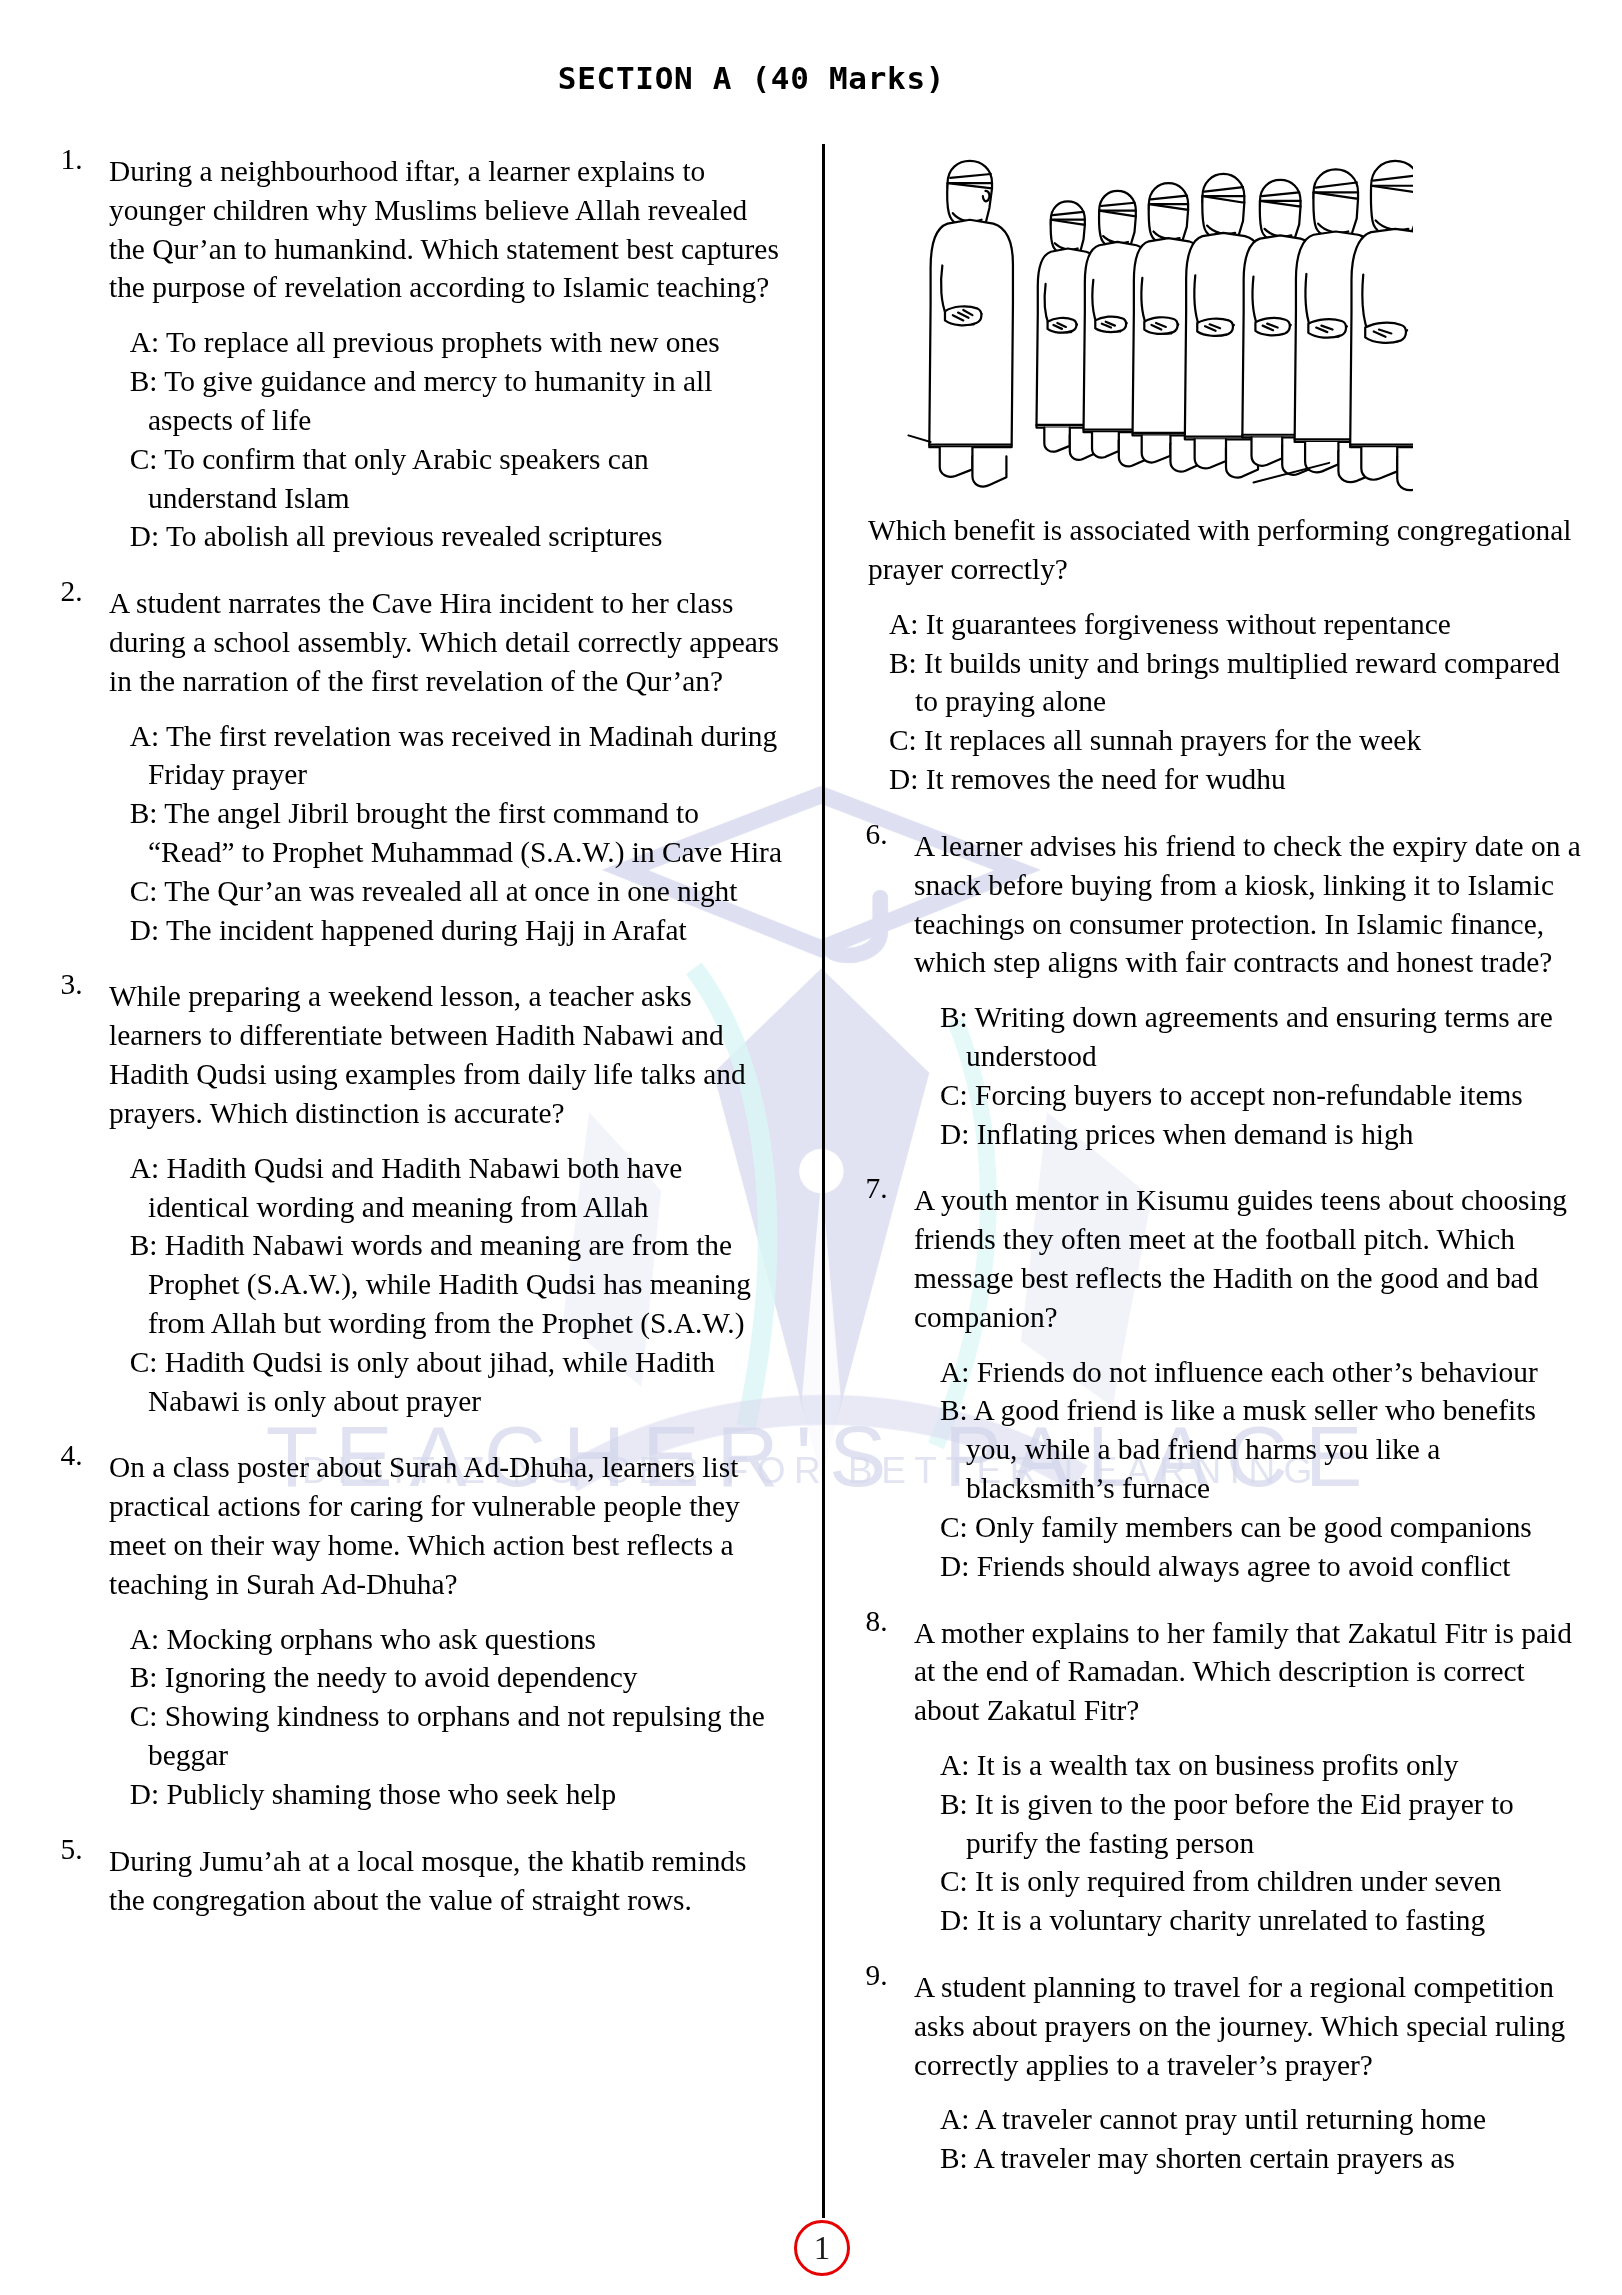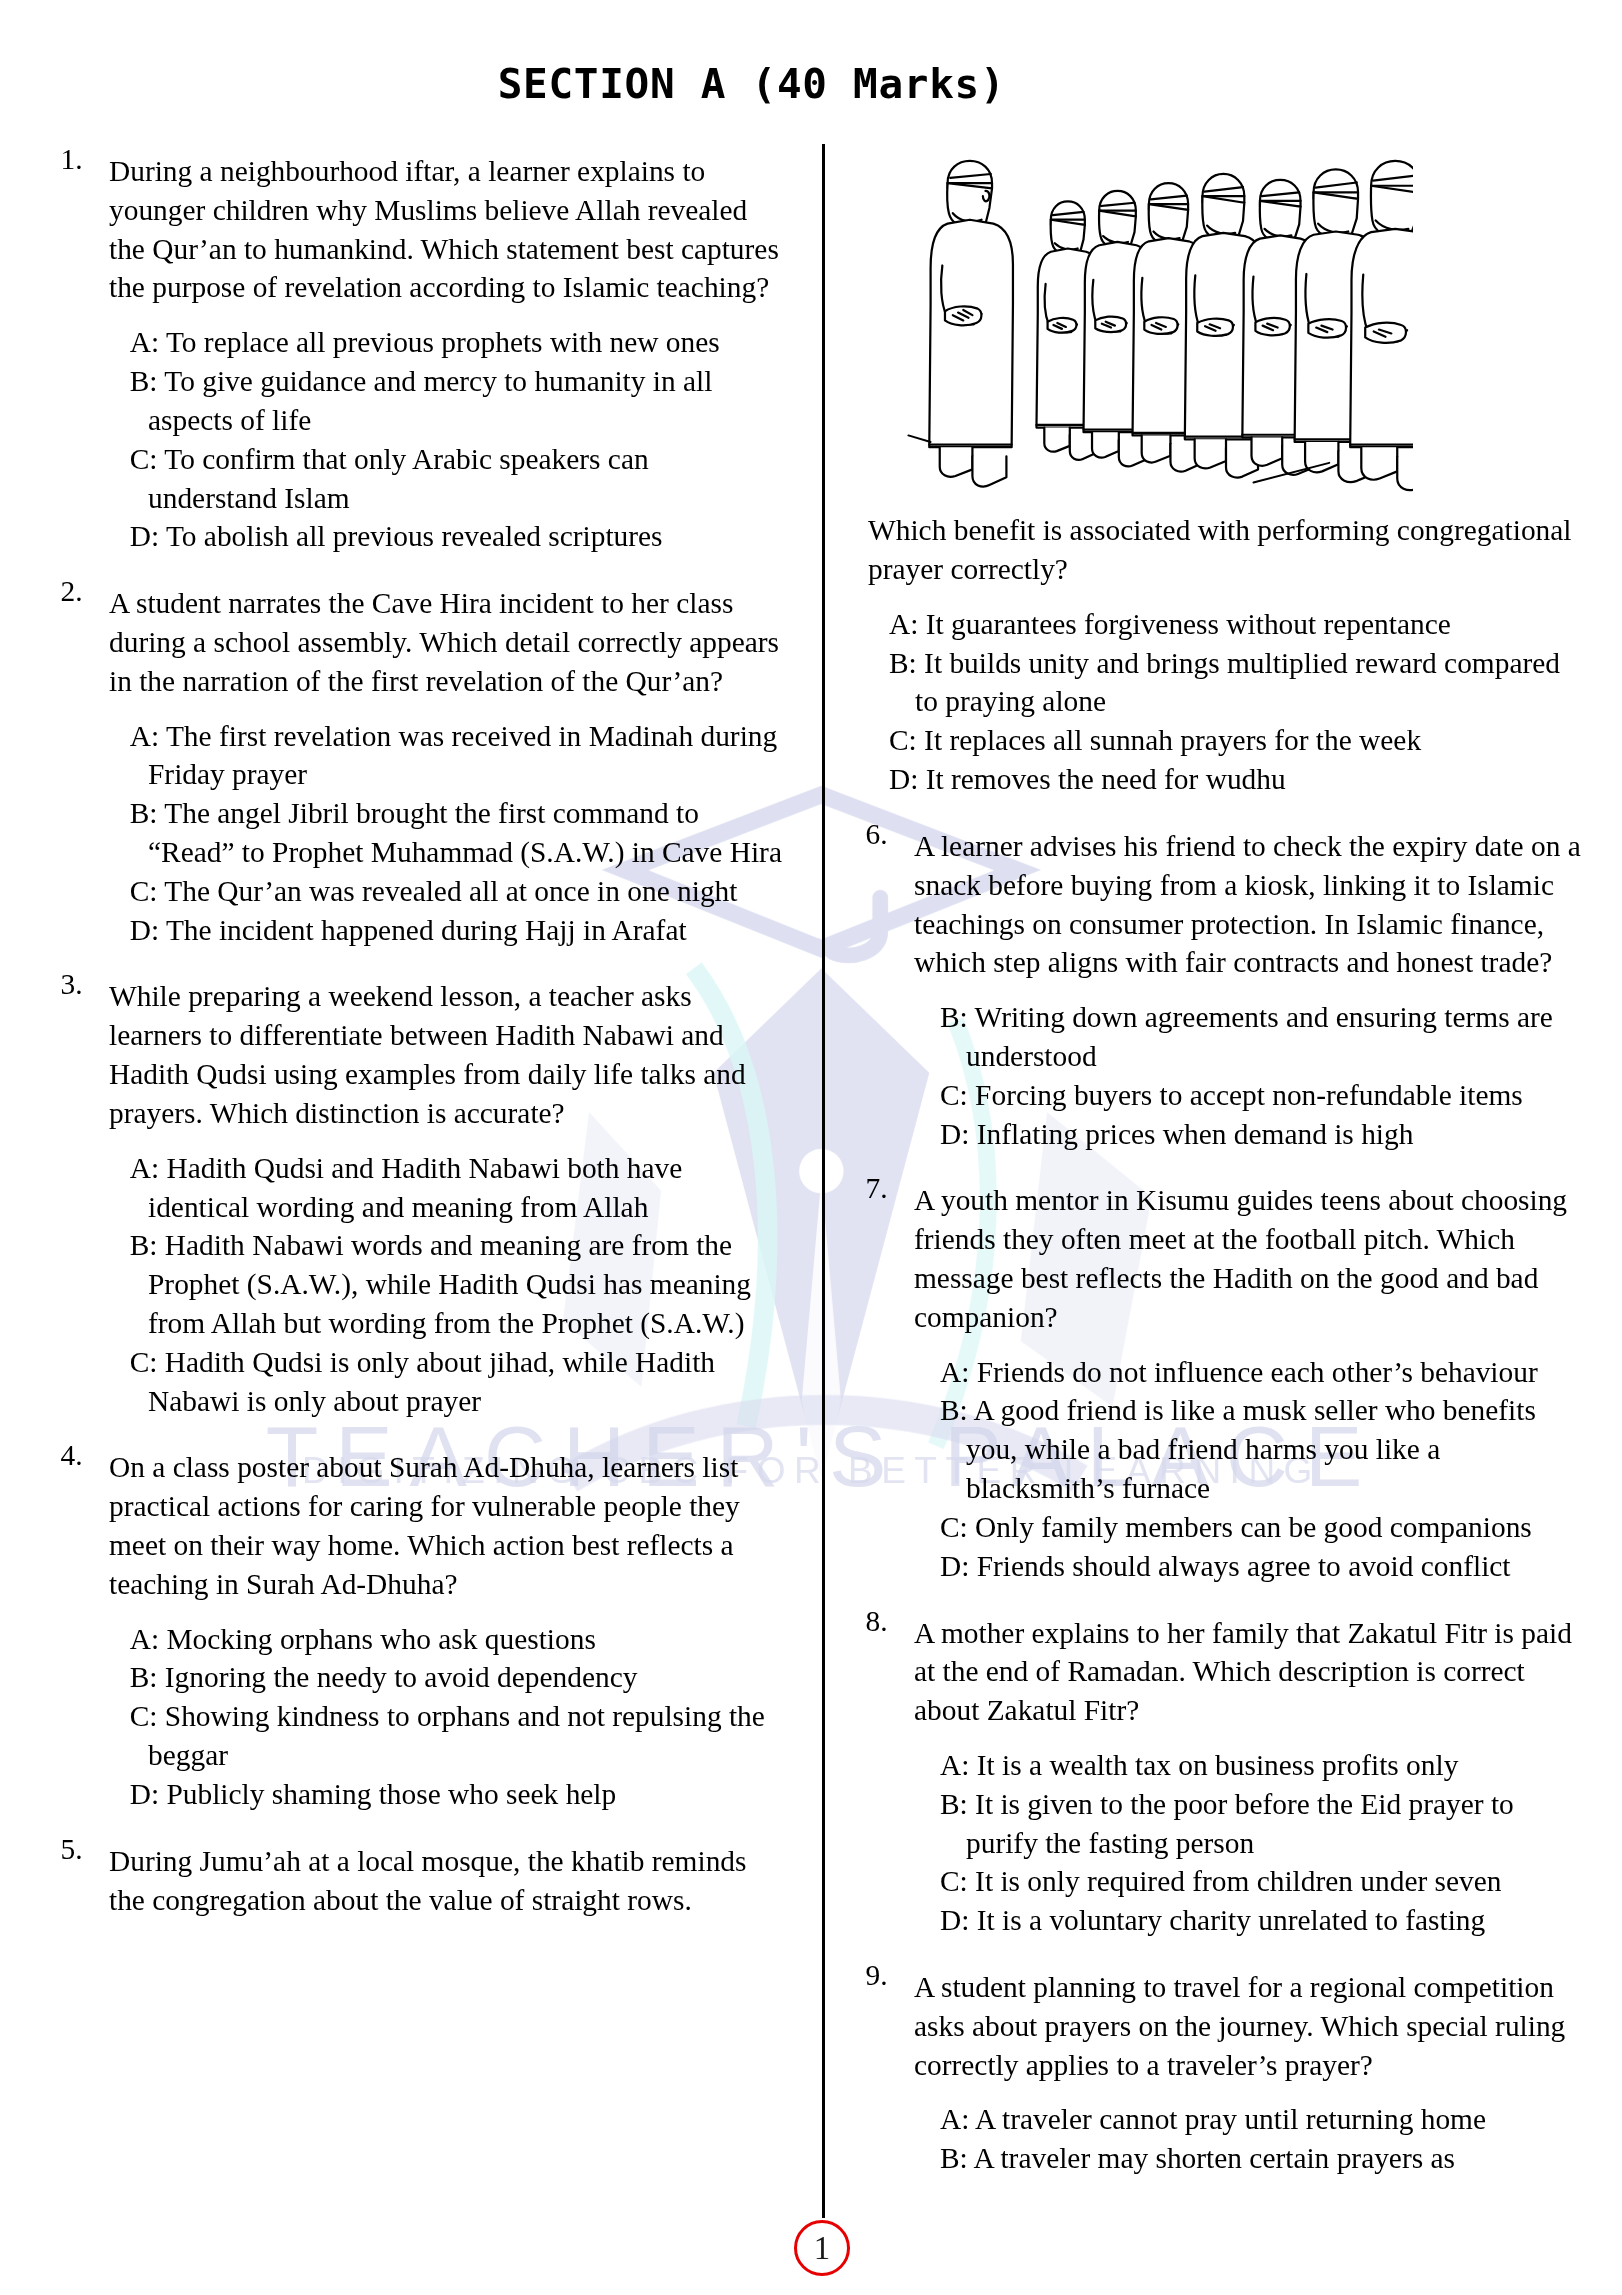--- a/index.html
+++ b/index.html
@@ -53,21 +53,21 @@
 
   
   .doc-title {
     position: absolute;
     left: 0;
     top: 60px;
     width: 1503px;
     text-align: center;
     font-family: "DejaVu Sans Mono", "Liberation Mono", monospace;
     font-weight: bold;
-    font-size: 41px;
+    font-size: 31px;
     letter-spacing: 0.7px;
     color: #000;
     z-index: 3;
   }
 
   
   .divider {
     position: absolute;
     left: 822px;
     top: 144px;

